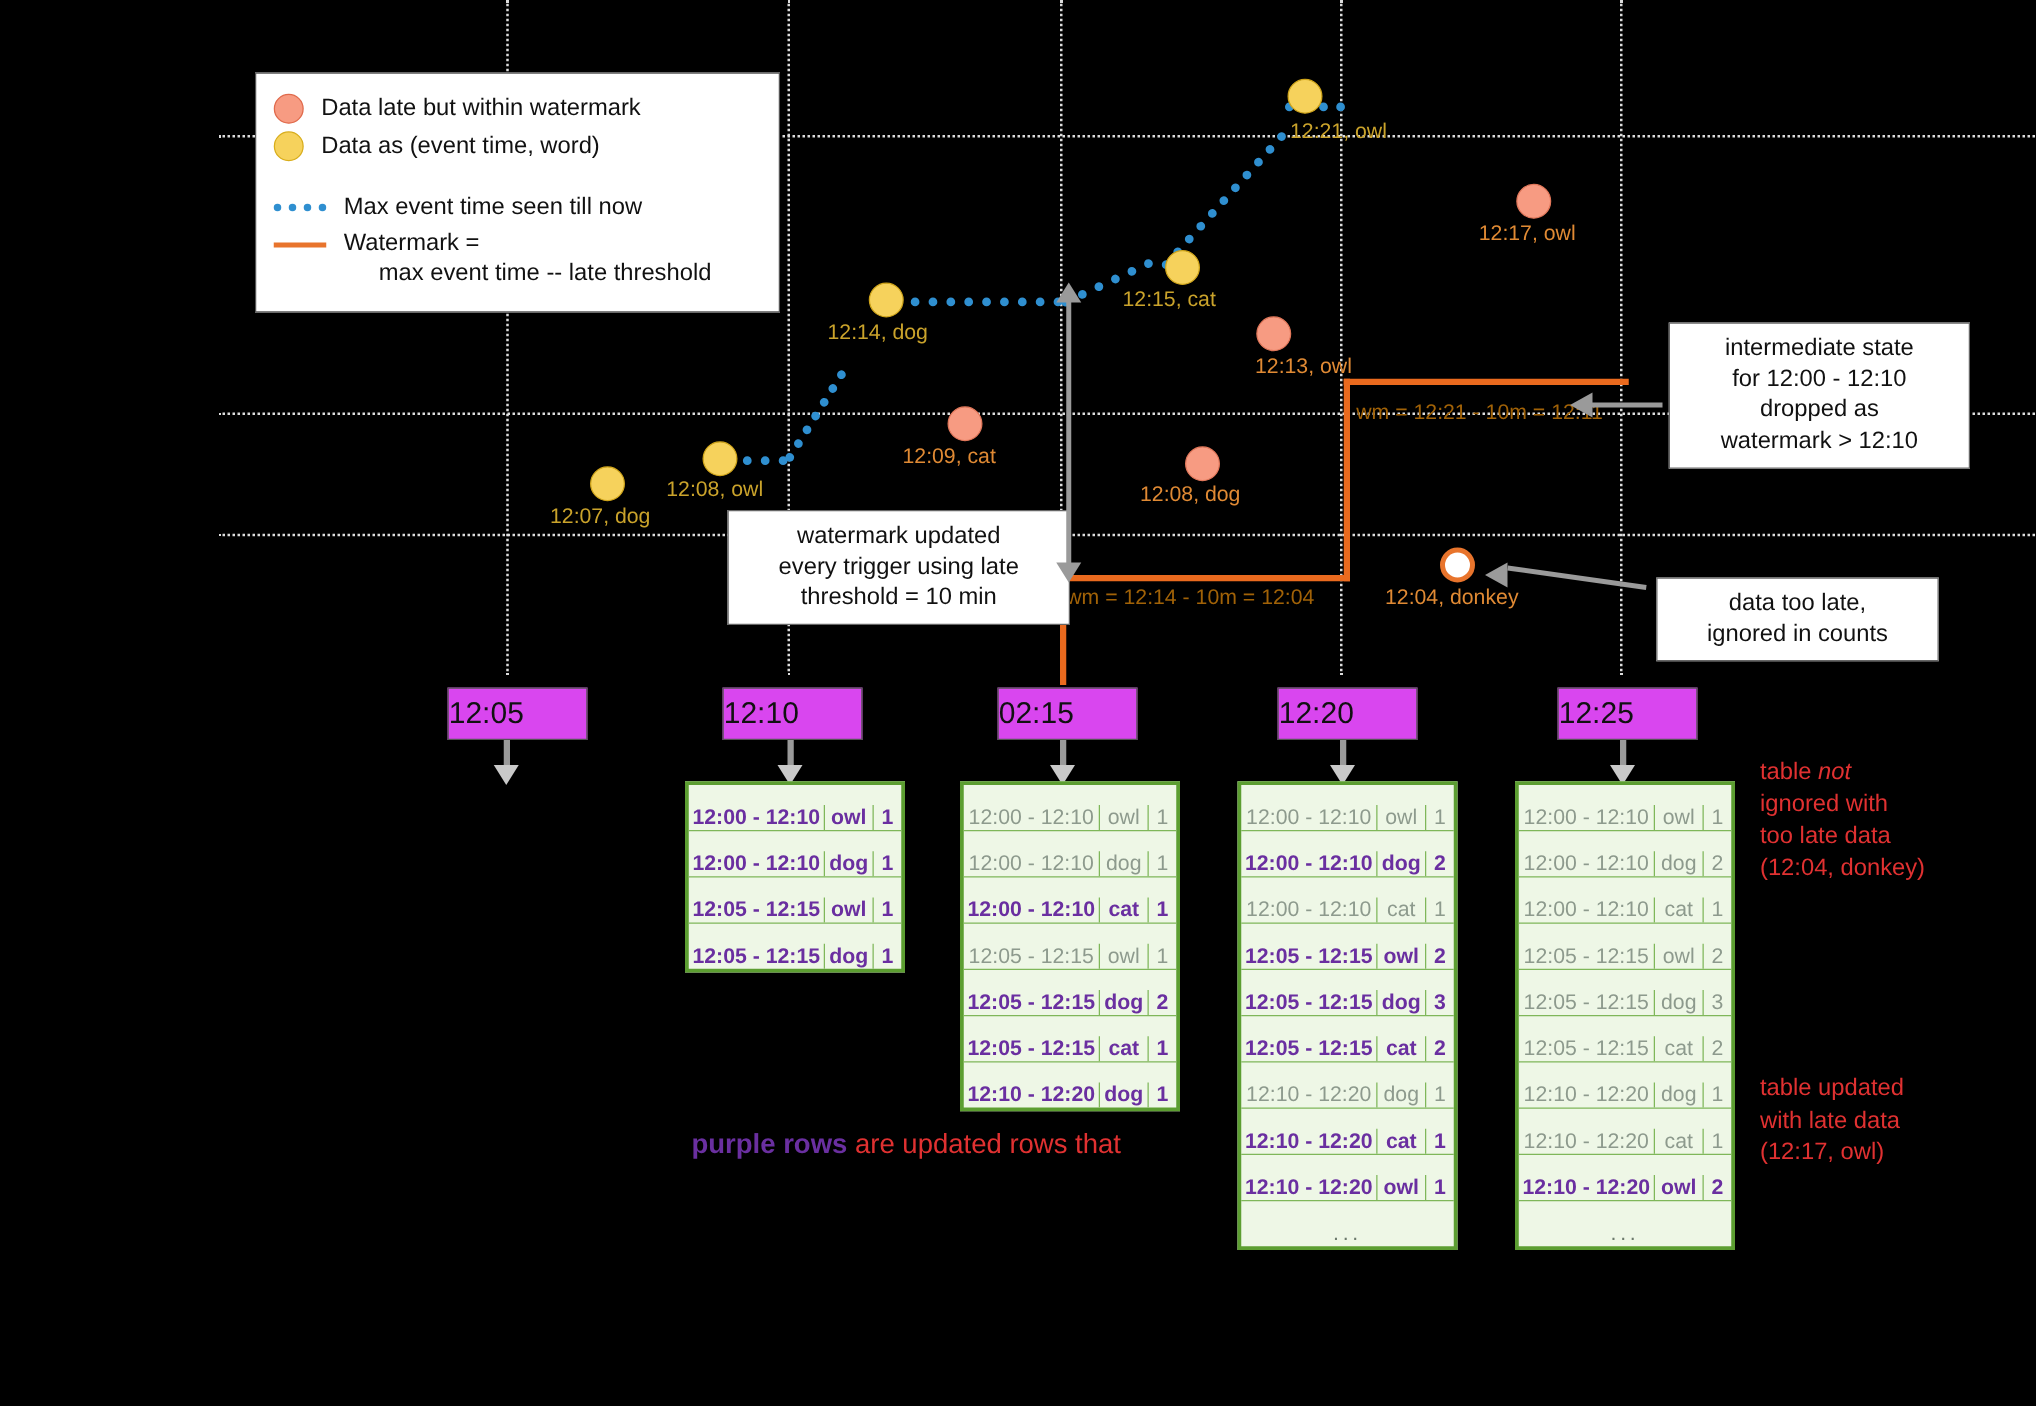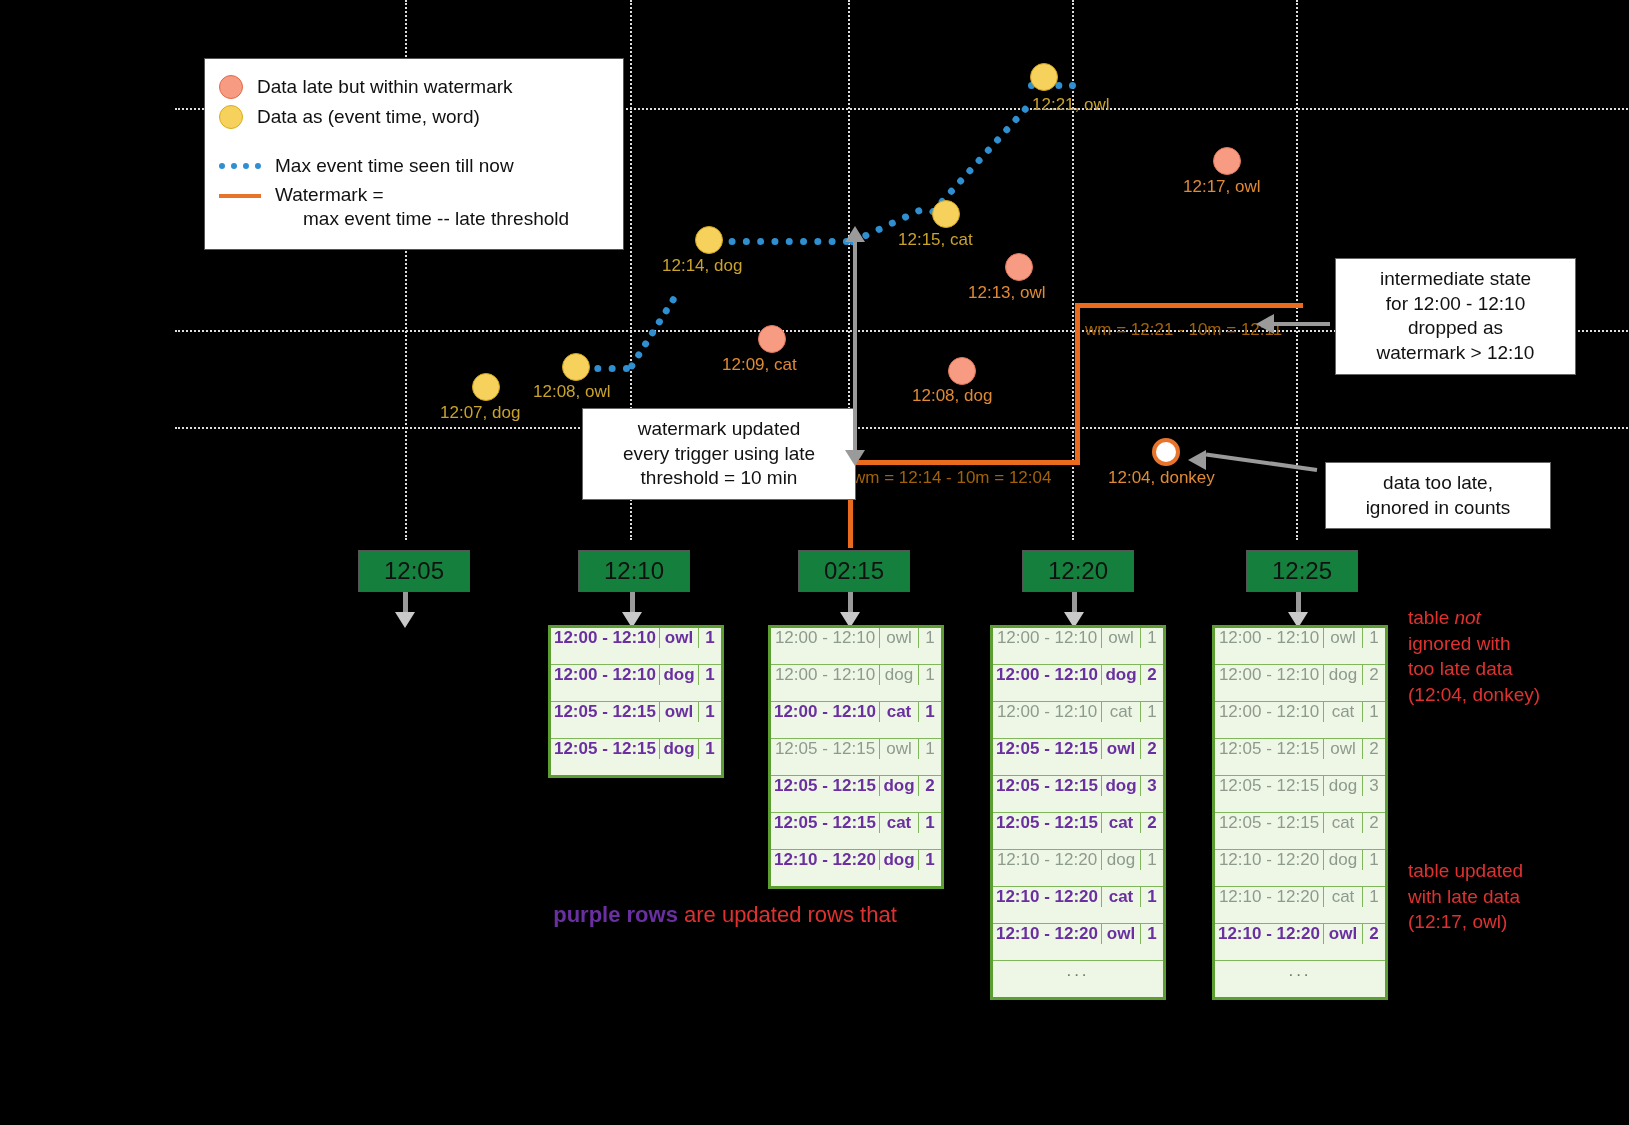--- a/index.html
+++ b/index.html
@@ -39,25 +39,25 @@
   .wmlabel{position:absolute;font-size:17px;color:#a16207;white-space:nowrap;}
 
   
   .callout{position:absolute;background:#fff;border:1px solid #666;padding:8px 12px;font-size:19px;color:#111;line-height:1.3;text-align:center;}
 
   
   .arrow{position:absolute;background:#9a9a9a;}
   .arrowhead{position:absolute;width:0;height:0;}
 
   
-  .timebox{position:absolute;background:#15803d;border:1px solid #555;font-size:24px;color:#111;text-align:center;padding:6px 0;width:110px;}
+  .timebox{position:absolute;background:#d946ef;border:1px solid #555;font-size:24px;color:#111;text-align:left;padding:6px 0;width:110px;}
 
   
   .tbl{position:absolute;background:#eef7e6;border:3px solid #5c9e31;}
-  .tbl .r{display:flex;align-items:flex-start;border-bottom:1px solid #7fb75a;height:36px;}
+  .tbl .r{display:flex;align-items:flex-end;border-bottom:1px solid #7fb75a;height:36px;}
   .tbl .r:last-child{border-bottom:none;}
   .tbl .c1{width:108px;font-size:17px;display:flex;align-items:center;justify-content:center;border-right:1px solid #7fb75a;}
   .tbl .c2{width:38px;font-size:17px;display:flex;align-items:center;justify-content:center;border-right:1px solid #7fb75a;}
   .tbl .c3{width:22px;font-size:17px;display:flex;align-items:center;justify-content:center;}
   .grey{color:#8d9a8d;}
   .purple{color:#6a2fa0;font-weight:bold;}
   .dots{justify-content:center;display:flex;align-items:center;width:100%;font-size:17px;color:#6d7a6d;letter-spacing:3px;}
 
   
   .rednote{position:absolute;font-size:19px;color:#e03131;line-height:1.35;}
@@ -98,21 +98,21 @@
   <div class="pt yellow" style="left:932px;top:200px;"></div>
   <div class="ptlabel" style="left:898px;top:230px;">12:15, cat</div>
 
   <div class="pt yellow" style="left:1030px;top:63px;"></div>
   <div class="ptlabel" style="left:1032px;top:95px;">12:21, owl</div>
 
   <div class="pt salmon" style="left:758px;top:325px;"></div>
   <div class="ptlabel orange" style="left:722px;top:355px;">12:09, cat</div>
 
   <div class="pt salmon" style="left:1005px;top:253px;"></div>
-  <div class="ptlabel orange" style="left:968px;top:283px;text-align:center;">12:13, owl</div>
+  <div class="ptlabel orange" style="left:1004px;top:283px;text-align:center;">12:13, owl</div>
 
   <div class="pt salmon" style="left:948px;top:357px;"></div>
   <div class="ptlabel orange" style="left:912px;top:386px;">12:08, dog</div>
 
   <div class="pt salmon" style="left:1213px;top:147px;"></div>
   <div class="ptlabel orange" style="left:1183px;top:177px;">12:17, owl</div>
 
   <div class="pt hollow" style="left:1152px;top:438px;"></div>
   <div class="ptlabel orange" style="left:1108px;top:468px;">12:04, donkey</div>
 

